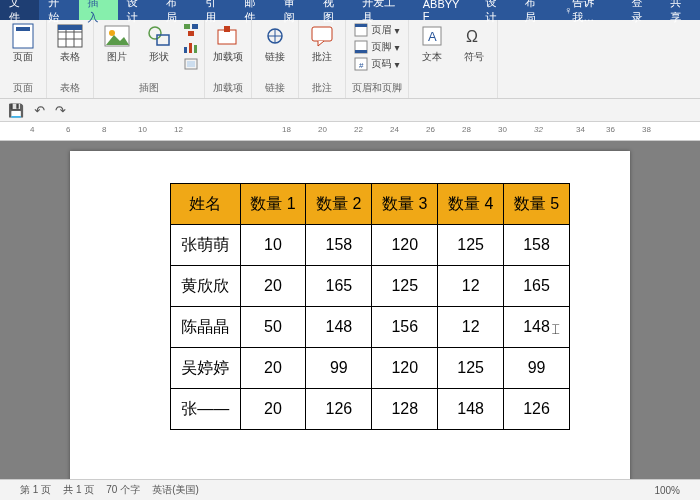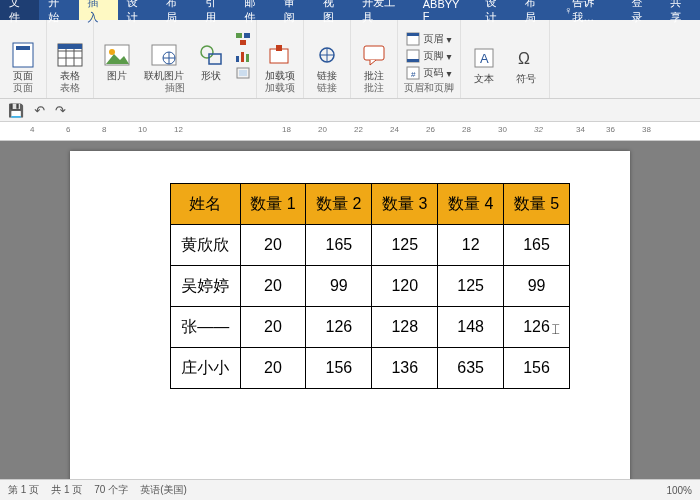--- a/index.html
+++ b/index.html
@@ -1,41 +1,41 @@
 <!DOCTYPE html>
 <html><head>
 <meta charset="utf-8">
 <style>
 html,body{margin:0;padding:0;font-family:"Microsoft YaHei",Arial,sans-serif;font-size:12px;background:#e6e6e6;overflow:hidden;width:700px;height:500px}
 .tabbar{display:flex;background:#2b579a;height:20px;color:#fff;font-size:11px;align-items:center}
 .tabbar .tab{padding:0 9px;height:100%;display:flex;align-items:center;cursor:pointer}
-.tabbar .tab.active{background:#fef9c3;color:#2b579a}
+.tabbar .tab.active{background:#86efac;color:#2b579a}
 .tabbar .tab.file{background:#1e3e73}
 .tabbar .right{margin-left:auto;display:flex;height:100%}
 .tabbar .right .tab{background:#2b579a}
 .ribbon{display:flex;background:#f3f3f3;height:78px;border-bottom:1px solid #d0d0d0}
 .group{display:flex;flex-direction:column;align-items:center;padding:2px 6px;border-right:1px solid #e0e0e0}
-.group .row{display:flex;gap:8px;align-items:flex-end;flex:1}
+.group .row{display:flex;gap:8px;align-items:flex-start;flex:1}
 .group .glabel{font-size:10px;color:#666;padding-bottom:1px}
 .bigbtn{display:flex;flex-direction:column;align-items:center;width:34px;cursor:pointer}
 .bigbtn .ic{width:28px;height:28px;display:flex;align-items:center;justify-content:center}
 .bigbtn .lbl{font-size:10px;text-align:center;line-height:11px;color:#444;margin-top:1px}
 .smallcol{display:flex;flex-direction:column;gap:1px;justify-content:center}
 .smallbtn{display:flex;align-items:center;gap:3px;font-size:10px;color:#444;cursor:pointer;height:16px}
 .smallbtn .sic{width:14px;height:14px;display:flex;align-items:center;justify-content:center}
 .qat{display:flex;align-items:center;gap:10px;background:#f3f3f3;height:22px;padding:0 8px;border-bottom:1px solid #d0d0d0}
 .qat span{color:#555;cursor:pointer;font-size:13px}
 .ruler{height:18px;background:#fff;border-bottom:1px solid #ccc;display:flex;align-items:center;font-size:8px;color:#777;position:relative;padding-left:30px}
 .ruler .mk{position:absolute;top:3px}
 .doc{background:#808080;height:342px;overflow:auto;position:relative}
 .page{background:#fff;width:560px;margin:10px auto 0;min-height:420px;box-shadow:0 0 4px rgba(0,0,0,.4);padding:32px 14px 14px 100px;box-sizing:border-box;position:relative}
 table.tb{border-collapse:collapse;width:400px}
 table.tb th,table.tb td{border:1px solid #000;text-align:center;height:38px;font-size:16px}
 table.tb th{background:#f0a816;font-weight:normal}
-.status{position:absolute;bottom:0;left:0;right:0;height:20px;background:#f3f3f3;border-top:1px solid #ccc;display:flex;align-items:center;font-size:10px;color:#555;padding:0 8px;gap:12px}
+.status{position:absolute;bottom:0;left:0;right:0;height:20px;background:#f3f3f3;border-top:1px solid #ccc;display:flex;align-items:center;font-size:10px;color:#555;padding:0 20px;gap:12px}
 .status .sp{flex:1}
 .cursor{position:absolute;right:70px;top:170px;font-size:14px;color:#333}
 svg{display:block}
 </style>
 </head>
 <body>
 
 <div class="tabbar">
   <div class="tab file">文件</div>
   <div class="tab">开始</div>
@@ -97,30 +97,20 @@
       <div class="bigbtn">
         <div class="ic">
             <svg width="26" height="22">
               <rect x="1" y="1" width="24" height="20" fill="#fff" stroke="#888"></rect>
               <circle cx="8" cy="8" r="3" fill="#f0a816"></circle>
               <path d="M2 20 L10 10 L16 16 L20 12 L25 20 Z" fill="#5b9b4a"></path>
             </svg>
           </div>
         <div class="lbl">图片</div>
       </div>
-      <div class="bigbtn" style="width:44px">
-        <div class="ic">
-            <svg width="26" height="22">
-              <rect x="1" y="1" width="24" height="20" fill="#fff" stroke="#888"></rect>
-              <circle cx="18" cy="14" r="6" fill="none" stroke="#2b579a"></circle>
-              <path d="M12 14 L24 14 M18 8 L18 20" stroke="#2b579a"></path>
-            </svg>
-          </div>
-        <div class="lbl">联机图片</div>
-      </div>
       <div class="bigbtn">
         <div class="ic">
             <svg width="24" height="22">
               <circle cx="8" cy="8" r="6" fill="none" stroke="#5b9b4a" stroke-width="1.5"></circle>
               <rect x="10" y="10" width="12" height="10" fill="none" stroke="#2b579a" stroke-width="1.5"></rect>
             </svg>
           </div>
         <div class="lbl">形状</div>
       </div>
       <div class="smallcol">
@@ -280,50 +270,58 @@
             <th>姓名</th>
             <th>数量 1</th>
             <th>数量 2</th>
             <th>数量 3</th>
             <th>数量 4</th>
             <th>数量 5</th>
           </tr>
         </thead>
       <tbody id="tbody">
           <tr>
+            <td>张萌萌</td>
+            <td>10</td>
+            <td>158</td>
+            <td>120</td>
+            <td>125</td>
+            <td>158</td>
+          </tr>
+          <tr>
             <td>黄欣欣</td>
             <td>20</td>
             <td>165</td>
             <td>125</td>
             <td>12</td>
             <td>165</td>
           </tr>
           <tr>
+            <td>陈晶晶</td>
+            <td>50</td>
+            <td>148</td>
+            <td>156</td>
+            <td>12</td>
+            <td>148</td>
+          </tr>
+          <tr>
             <td>吴婷婷</td>
             <td>20</td>
             <td>99</td>
             <td>120</td>
             <td>125</td>
             <td>99</td>
           </tr>
           <tr>
             <td>张——</td>
             <td>20</td>
             <td>126</td>
             <td>128</td>
             <td>148</td>
             <td>126</td>
-          </tr>
-          <tr>
-            <td>庄小小</td>
-            <td>20</td>
-            <td>156</td>
-            <td>136</td>
-            <td>635</td>
-            <td>156</td>
           </tr>
         </tbody>
     </table>
     <div class="cursor">⌶</div>
   </div>
 </div>
 
 <div class="status">
   <span>第 1 页</span>
   <span>共 1 页</span>

